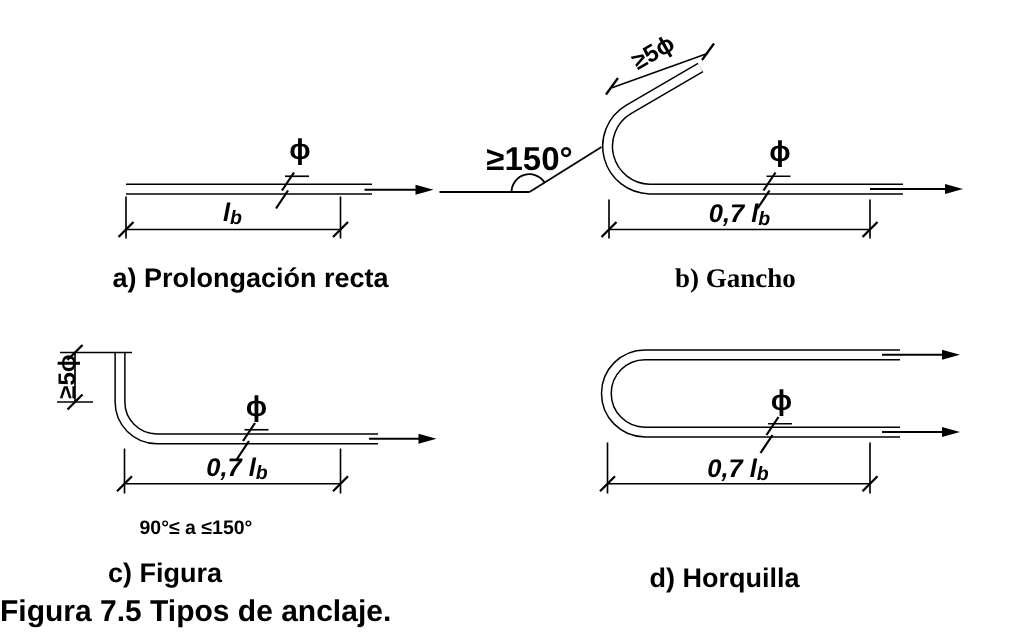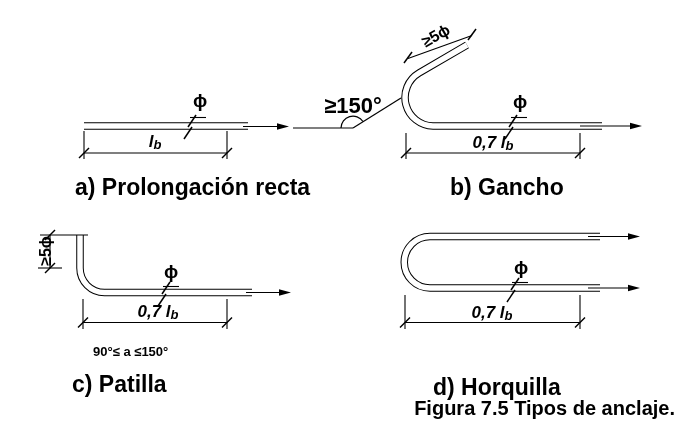--- a/index.html
+++ b/index.html
@@ -6,26 +6,26 @@
   .canvas{
     position:relative;width:675px;height:427px;background:#fff;
     font-family:"Liberation Sans",sans-serif;color:#000;overflow:hidden;
   }
   svg{position:absolute;left:0;top:0;}
   .label{position:absolute;font-weight:bold;line-height:1;white-space:nowrap;color:#000;}
   .ctr{transform:translateX(-50%);}
   .phi{font-size:19px;}
   .dim{font-size:17px;font-style:italic;}
   .dim .sub{font-size:13px;vertical-align:-2px;}
-  .caption{font-size:23px;}
+  .caption{font-size:18px;}
   .angle{font-size:13px;}
   .tail{font-size:16px;}
   .rot30{transform:translate(-50%,-50%) rotate(-30deg);}
   .rot90{transform:translate(-50%,-50%) rotate(-90deg);}
-  .title{font-size:20px;width:675px;text-align:right;}
+  .title{font-size:20px;width:675px;text-align:left;}
   .bar-outer{fill:none;stroke:#000;stroke-width:7.5;}
   .bar-inner{fill:none;stroke:#fff;stroke-width:5.5;}
   .thin{fill:none;stroke:#000;stroke-width:1.2;}
   .dimline{fill:none;stroke:#000;stroke-width:1.1;}
   .tick{fill:none;stroke:#000;stroke-width:1.5;}
   .ah{fill:#000;stroke:none;}
 </style>
 </head>
 <body>
 
@@ -140,26 +140,26 @@
   </svg>
 
   <div class="label phi ctr" style="left:200px;top:91px;">ϕ</div>
   <div class="label dim ctr" style="left:155px;top:133px;"><span>l</span><span class="sub">b</span></div>
   <div class="label caption" style="left:75px;top:176px;">a) Prolongación recta</div>
 
   <div class="label tail rot30" style="left:436px;top:36px;">≥5ϕ</div>
   <div class="label angle ctr" style="left:353px;top:95px;font-size:22px;">≥150°</div>
   <div class="label phi ctr" style="left:520px;top:92px;">ϕ</div>
   <div class="label dim ctr" style="left:493px;top:134px;"><span>0,7 l</span><span class="sub">b</span></div>
-  <div class="label caption" style="left:450px;top:176px;">b) Gancho</div>
+  <div class="label caption" style="left:450px;top:176px;font-family:Liberation Serif, serif;">b) Gancho</div>
 
   <div class="label tail rot90" style="left:46px;top:251px;">≥5ϕ</div>
   <div class="label phi ctr" style="left:171px;top:262px;">ϕ</div>
   <div class="label dim ctr" style="left:158px;top:303px;"><span>0,7 l</span><span class="sub">b</span></div>
   <div class="label angle" style="left:93px;top:345px;">90°≤ a ≤150°</div>
-  <div class="label caption" style="left:72px;top:373px;">c) Patilla</div>
+  <div class="label caption" style="left:72px;top:373px;">c) Figura</div>
 
   <div class="label phi ctr" style="left:521px;top:258px;">ϕ</div>
   <div class="label dim ctr" style="left:492px;top:304px;"><span>0,7 l</span><span class="sub">b</span></div>
   <div class="label caption" style="left:433px;top:376px;">d) Horquilla</div>
 
   <div class="label title" style="left:0px;top:398px;">Figura 7.5 Tipos de anclaje.</div>
 </div>
 
 </body></html>

